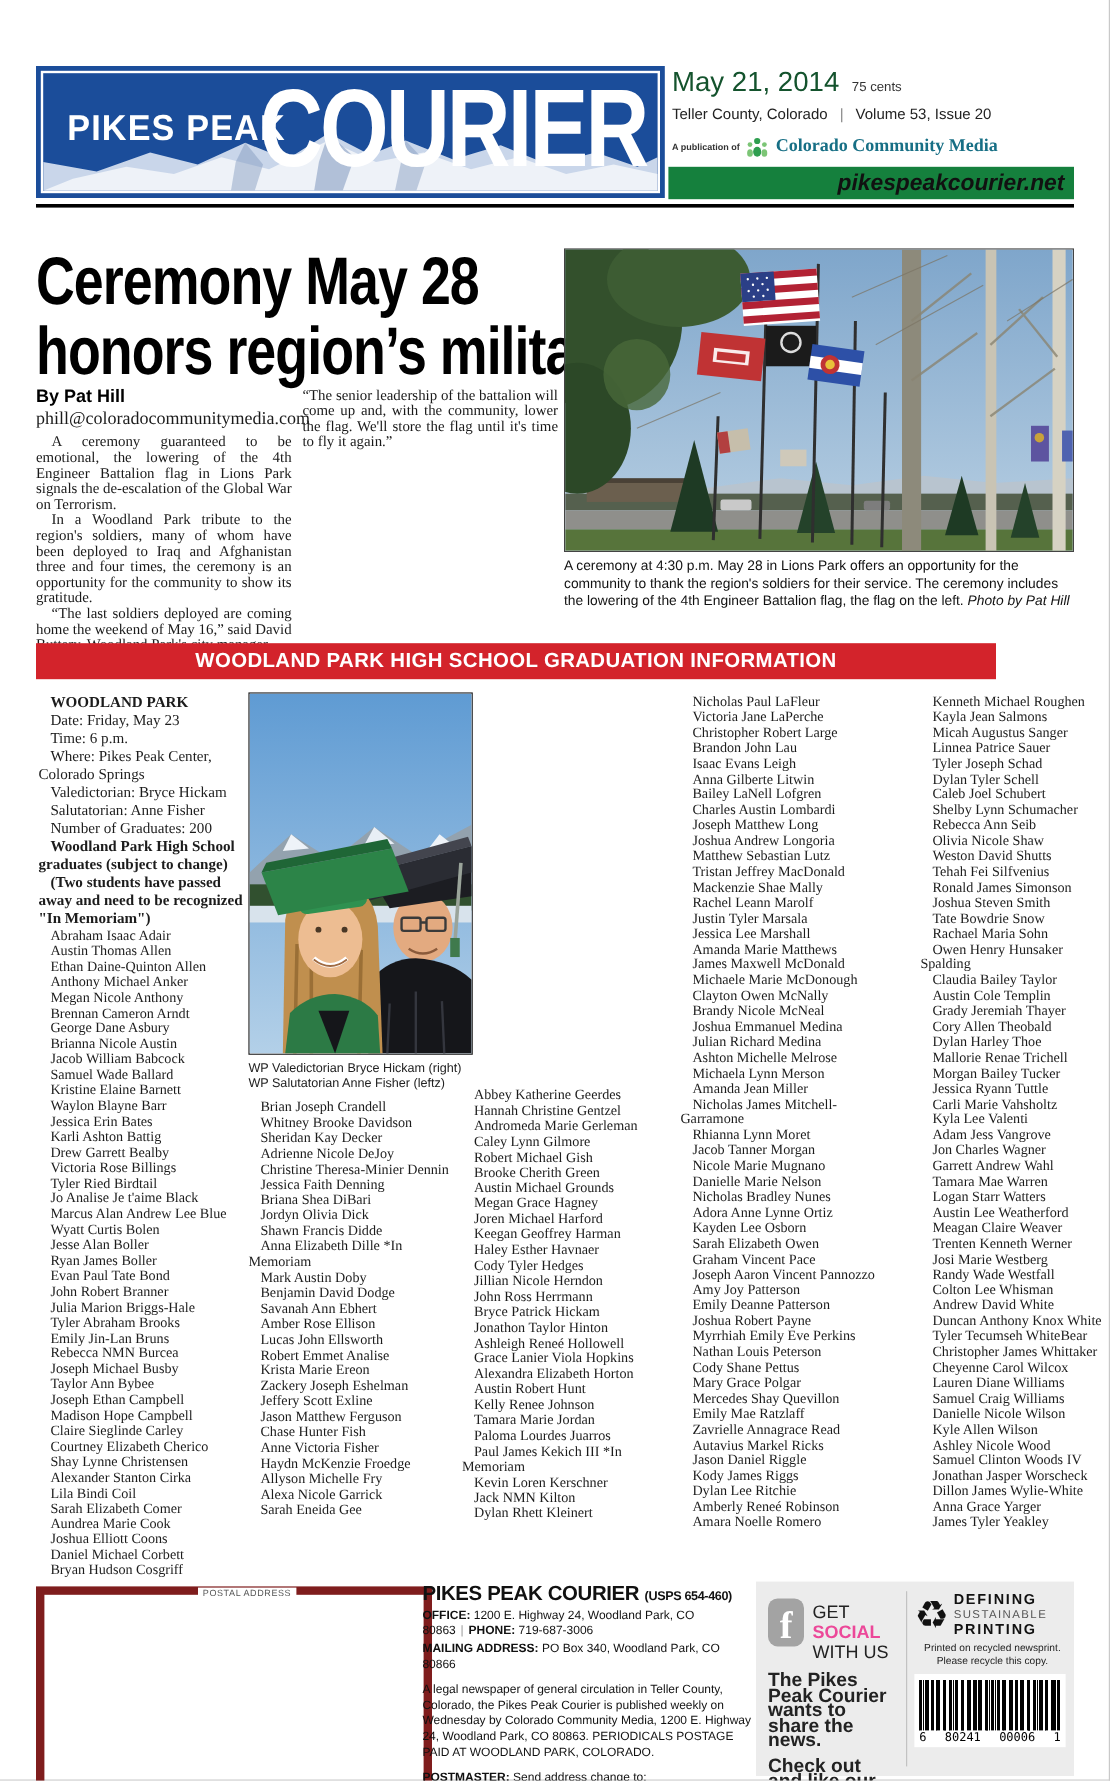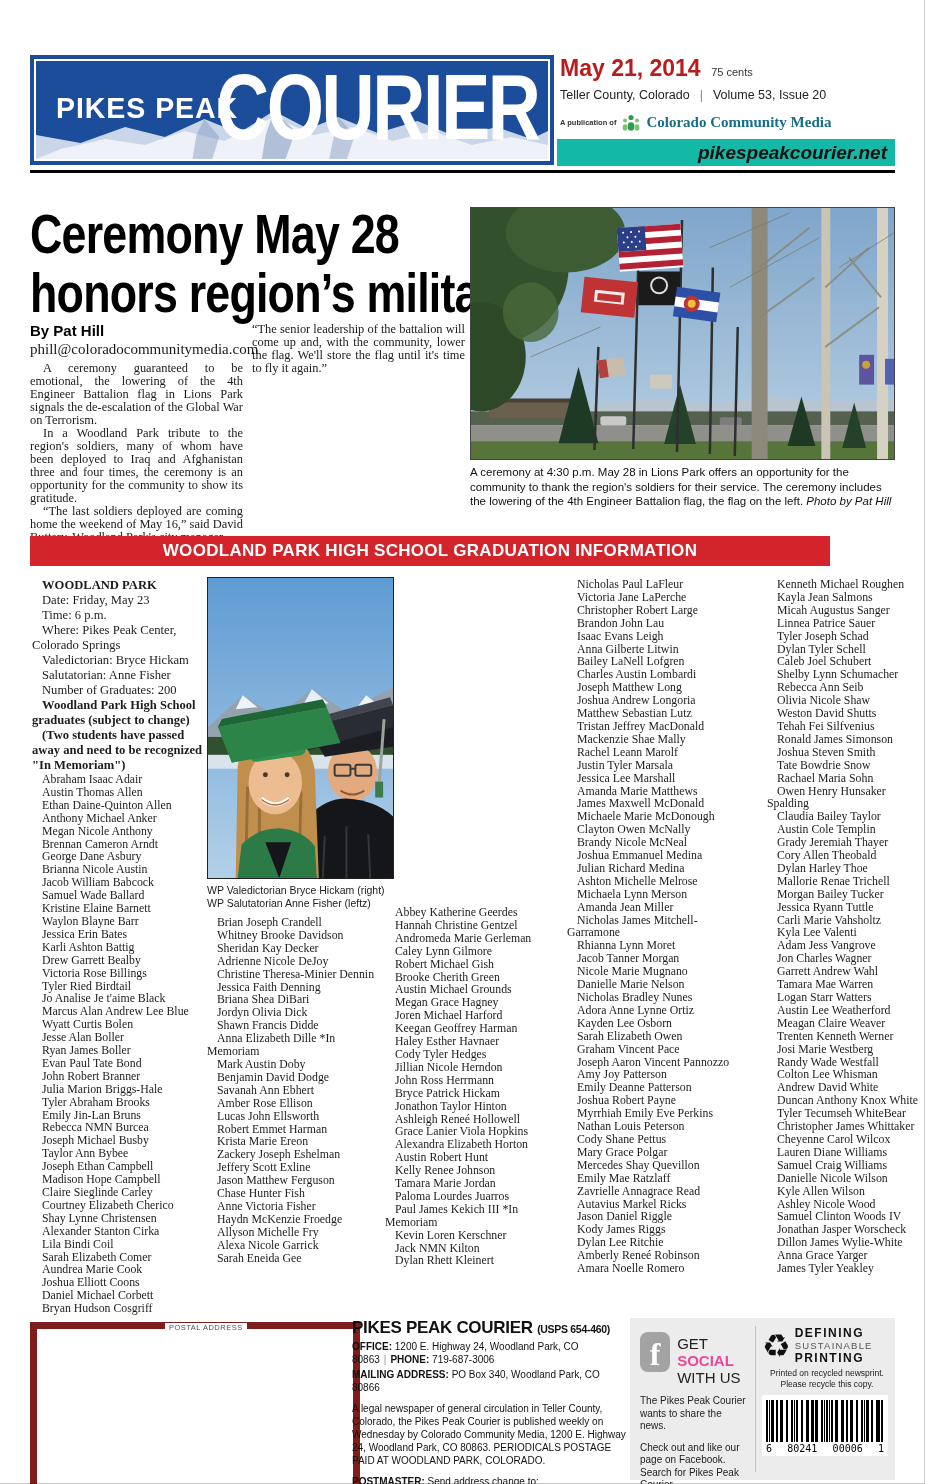--- a/index.html
+++ b/index.html
@@ -9,28 +9,28 @@
 
   
   .masthead-box { position:absolute; left:30px; top:55px; width:524px; height:110px; background:#1b4d9a; }
   .masthead-box::after { content:""; position:absolute; inset:4px; border:2px solid #fff; pointer-events:none; z-index:5; }
   .mh-mountain { position:absolute; left:6px; right:6px; bottom:6px; height:58px; width:512px; z-index:1; }
   .mh-pikes { position:absolute; left:26px; top:36px; z-index:3; color:#fff; font-family:"Liberation Sans",sans-serif;
               font-weight:bold; font-size:30px; letter-spacing:1px; transform:scaleX(0.95); transform-origin:left; }
   .mh-courier { position:absolute; left:186px; top:2px; z-index:3; color:#fff; font-family:"Liberation Sans",sans-serif;
               font-weight:bold; font-size:92px; line-height:100px; letter-spacing:-3px; transform:scaleX(0.8); transform-origin:left; }
   .mh-dateline { position:absolute; left:560px; top:55px; font-family:"Liberation Sans",sans-serif; }
-  .mh-date { font-size:23px; font-weight:bold; color:#b91c1c; }
+  .mh-date { font-size:23px; font-weight:normal; color:#14532d; }
   .mh-price { font-size:11px; color:#333; margin-left:6px; }
   .mh-county { position:absolute; left:560px; top:88px; font-family:"Liberation Sans",sans-serif; font-size:12.5px; color:#222; }
   .mh-sep { margin:0 10px; color:#888; }
   .mh-pub { position:absolute; left:560px; top:114px; display:flex; align-items:center; gap:5px; }
   .mh-pubof { font-family:"Liberation Sans",sans-serif; font-size:7.5px; font-weight:bold; color:#333; }
   .mh-ccm { font-family:"Liberation Serif",serif; font-size:15px; font-weight:bold; color:#176f85; }
-  .mh-webbar { position:absolute; left:557px; top:139px; width:338px; height:27px; background:#14b8a6;
+  .mh-webbar { position:absolute; left:557px; top:139px; width:338px; height:27px; background:#15803d;
                display:flex; align-items:center; justify-content:flex-end; padding-right:8px; box-sizing:border-box; }
   .mh-web { font-family:"Liberation Sans",sans-serif; font-weight:bold; font-style:italic; font-size:19px; color:#111; }
   .top-rule { position:absolute; left:30px; top:170px; width:865px; height:3px; background:#000; }
 
   
   .headline { position:absolute; left:30px; top:204px; }
   .hl-line { font-family:"Liberation Sans",sans-serif; font-weight:bold; font-size:56px; line-height:59px;
              color:#000; letter-spacing:-1px; transform:scaleX(0.8); transform-origin:left; white-space:nowrap; }
   .byline { position:absolute; left:30px; top:322px; font-family:"Liberation Sans",sans-serif; font-weight:bold; font-size:15px; color:#000; }
   .st-email { position:absolute; left:30px; top:341px; font-size:15px; }
@@ -77,21 +77,21 @@
   .fi-para { font-size:10px; line-height:13px; margin:8px 0; }
   .fi-pipe { color:#999; margin:0 4px; }
   .foot-panel { position:absolute; left:630px; top:1318px; width:265px; height:162px; background:#ececec; }
   .foot-div { position:absolute; left:755px; top:1326px; width:1px; height:146px; background:#c2c2c2; }
   .social { position:absolute; left:640px; top:1332px; width:106px; font-family:"Liberation Sans",sans-serif; }
   .social-head { display:flex; gap:7px; align-items:flex-start; }
   .fb-icon { width:40px; height:40px; background:#a3a3a3; border-radius:8px; color:#fff; font-weight:bold;
              font-size:32px; line-height:44px; text-align:center; font-family:"Liberation Serif",serif; }
   .gs-lines { font-size:15px; line-height:17px; color:#222; padding-top:3px; }
   .gs-lines b { font-weight:bold; color:#ec4899; }
-  .social p { font-size:10px; line-height:12.5px; margin:9px 0 0 0; color:#222; }
+  .social p { font-size:16px; line-height:12.5px; margin:9px 0 0 0; color:#222;font-weight:bold; }
   .recycle { position:absolute; left:762px; top:1326px; width:130px; font-family:"Liberation Sans",sans-serif; color:#111; }
   .rc-head { display:flex; align-items:center; gap:4px; }
   .rc-glyph { font-size:32px; line-height:34px; color:#111; }
   .rc-words { display:flex; flex-direction:column; }
   .rc-w1,.rc-w3 { font-weight:bold; font-size:12px; letter-spacing:1.5px; }
   .rc-w2 { font-size:9.5px; letter-spacing:1.2px; color:#555; }
   .rc-note { text-align:center; font-size:8.5px; line-height:10.5px; margin-top:3px; color:#222; }
   .barcode-box { margin-top:6px; width:126px; background:#fff; padding:5px 4px 2px 4px; box-sizing:border-box; }
   .barcode-bars { height:42px;
      background-image:
@@ -372,21 +372,21 @@
       <div class="name-line">Jessica Faith Denning</div>
       <div class="name-line">Briana Shea DiBari</div>
       <div class="name-line">Jordyn Olivia Dick</div>
       <div class="name-line">Shawn Francis Didde</div>
       <div class="name-line">Anna Elizabeth Dille *In Memoriam</div>
       <div class="name-line">Mark Austin Doby</div>
       <div class="name-line">Benjamin David Dodge</div>
       <div class="name-line">Savanah Ann Ebhert</div>
       <div class="name-line">Amber Rose Ellison</div>
       <div class="name-line">Lucas John Ellsworth</div>
-      <div class="name-line">Robert Emmet Harman</div>
+      <div class="name-line">Robert Emmet Analise</div>
       <div class="name-line">Krista Marie Ereon</div>
       <div class="name-line">Zackery Joseph Eshelman</div>
       <div class="name-line">Jeffery Scott Exline</div>
       <div class="name-line">Jason Matthew Ferguson</div>
       <div class="name-line">Chase Hunter Fish</div>
       <div class="name-line">Anne Victoria Fisher</div>
       <div class="name-line">Haydn McKenzie Froedge</div>
       <div class="name-line">Allyson Michelle Fry</div>
       <div class="name-line">Alexa Nicole Garrick</div>
       <div class="name-line">Sarah Eneida Gee</div>

